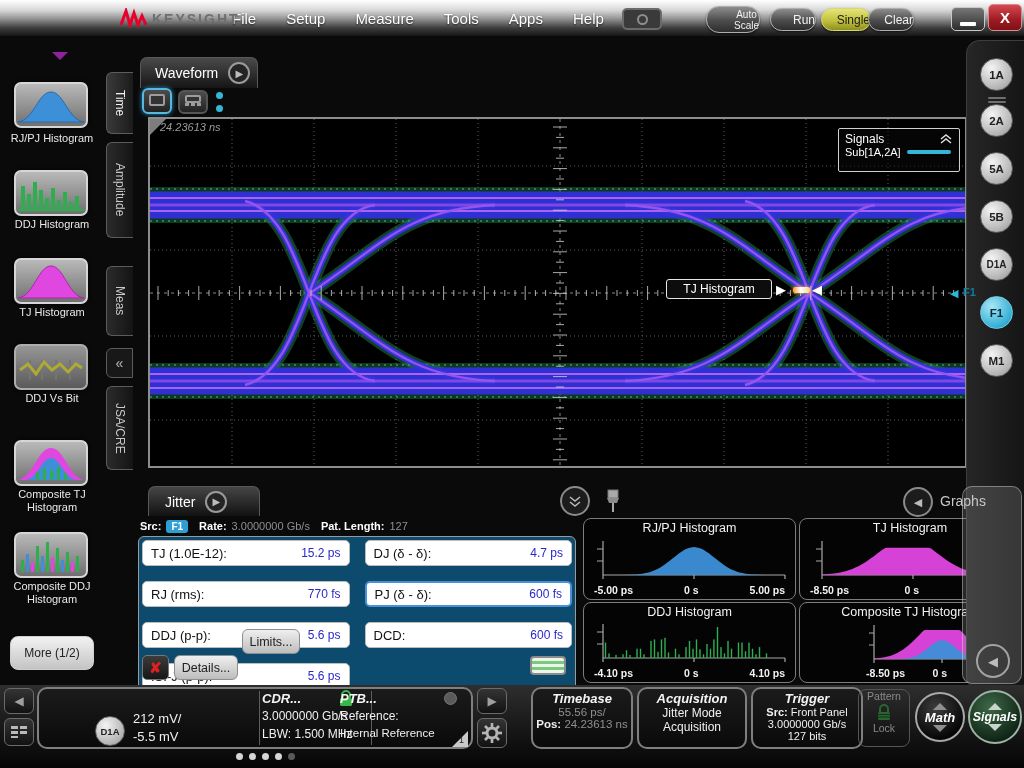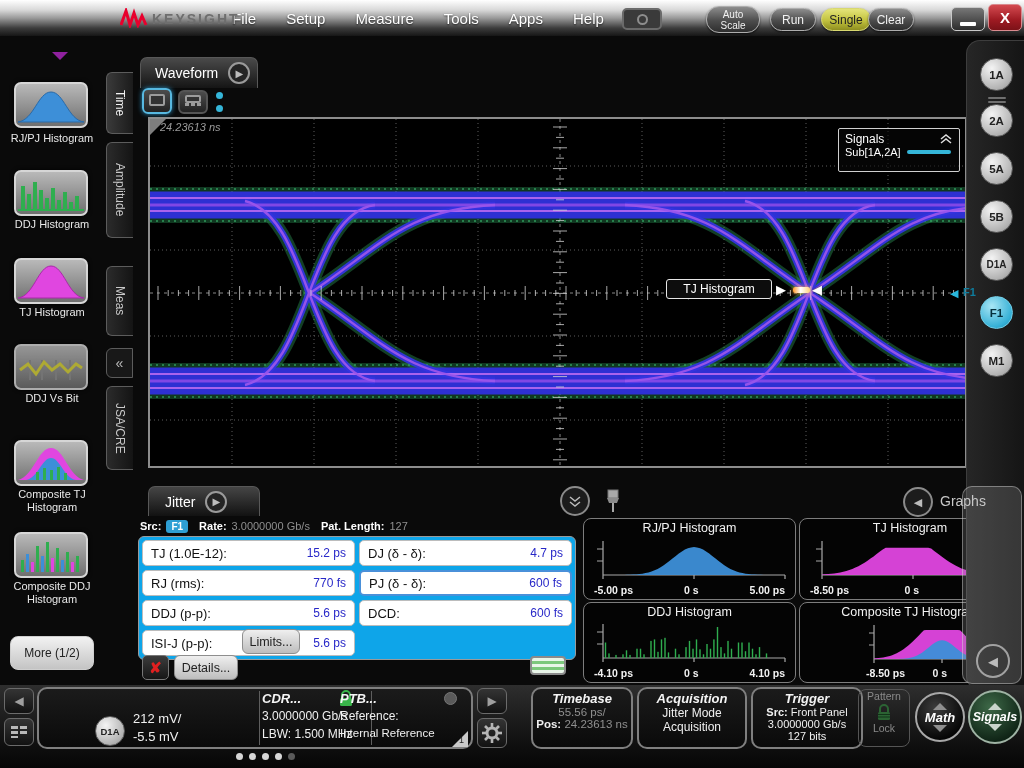--- a/index.html
+++ b/index.html
@@ -7,21 +7,21 @@
   .screen{position:relative;width:1024px;height:768px;background:#0a0a0a;overflow:hidden;}
   .abs{position:absolute;}
 
   
   .topbar{left:0;top:0;width:1024px;height:36px;
     background:linear-gradient(180deg,#ffffff 0%,#d8d8d8 28%,#9a9a9a 50%,#3c3c3c 78%,#161616 100%);}
   .menu{left:232px;top:0;height:36px;display:flex;align-items:center;gap:30px;}
   .menu span{color:#fff;font-size:15px;text-shadow:0 1px 2px rgba(0,0,0,.7);cursor:default;}
   .brandtxt{left:152px;top:11px;color:#6e6e6e;font-weight:bold;font-size:14px;letter-spacing:2px;}
   .pill{border-radius:13px;border:1px solid #aeaeae;background:linear-gradient(180deg,#8d8d8d,#4c4c4c 55%,#2e2e2e);
-    color:#f2f2f2;font-size:12px;display:flex;align-items:center;justify-content:center;text-align:center;
+    color:#f2f2f2;font-size:12px;display:flex;align-items:center;justify-content:flex-end;text-align:center;
     box-shadow:0 1px 2px rgba(0,0,0,.6);cursor:pointer;}
   .pill.yellow{background:linear-gradient(180deg,#e4e47a,#c2c23e 55%,#8f8f20);color:#222;border-color:#d8d870;}
   .pill .two{font-size:10px;line-height:11px;}
   .winbtn{border-radius:5px;display:flex;align-items:center;justify-content:center;color:#fff;font-weight:bold;}
   .minbtn{background:linear-gradient(180deg,#777,#2c2c2c);border:1px solid #c9c9c9;}
   .minbar{width:16px;height:4px;background:#fff;border-radius:1px;margin-top:10px;}
   .closebtn{background:linear-gradient(180deg,#d44a50,#9e1a22 60%,#7c1218);border:1px solid #d98a8e;font-size:15px;}
   .camera{border:2px solid #6a6a6a;border-radius:5px;background:#3a3a3a;display:flex;align-items:center;justify-content:center;}
   .camera i{display:block;width:11px;height:11px;border:2px solid #8e8e8e;border-radius:50%;}
 
@@ -91,22 +91,22 @@
   
   .jittertab{left:148px;top:486px;width:112px;height:30px;border:1px solid #585858;border-bottom:none;
     border-radius:7px 7px 0 0;background:linear-gradient(180deg,#454545,#121212);
     display:flex;align-items:center;gap:10px;padding-left:16px;color:#fff;font-size:14px;cursor:pointer;}
   .chevcircle{width:30px;height:30px;border-radius:50%;border:2px solid #8b8b8b;background:#1c1c1c;
     display:flex;align-items:center;justify-content:center;cursor:pointer;}
   .srcrow{color:#ddd;font-size:11px;display:flex;align-items:center;gap:5px;}
   .srcrow b{color:#fff;font-weight:bold;}
   .srcrow .dim{color:#8f8f8f;}
   .f1badge{background:#2e9fd4;color:#fff;font-weight:bold;font-size:10px;border-radius:3px;padding:1px 5px;}
-  .jtable{background:#0ea5e9;border:1px solid #9a9a9a;border-radius:6px;padding:3px;
-    display:grid;grid-template-columns:1fr 1fr;grid-auto-rows:26px;gap:4px;}
+  .jtable{background:#0c4a6e;border:1px solid #9a9a9a;border-radius:6px;padding:3px;
+    display:grid;grid-template-columns:1fr 1fr;grid-auto-rows:26px;gap:15px;}
   .jcell{background:#fff;border:1px solid #bcbcbc;border-radius:5px;display:flex;align-items:center;
     justify-content:space-between;padding:0 8px;cursor:pointer;}
   .jcell.sel{border:2px solid #4a90d9;}
   .jcell .lbl{color:#111;font-size:13px;}
   .jcell .val{color:#2828c8;font-size:12px;text-align:right;}
   .xbtn{border-radius:5px;border:1px solid #777;background:linear-gradient(180deg,#3c3c3c,#161616);
     color:#e02020;font-weight:bold;font-size:15px;display:flex;align-items:center;justify-content:center;cursor:pointer;}
   .graybtn{border-radius:6px;border:1px solid #8e8e8e;background:linear-gradient(180deg,#efefef,#bdbdbd);
     color:#222;font-size:12.5px;display:flex;align-items:center;justify-content:center;cursor:pointer;}
   .battery{border:2px solid #8b8b8b;border-radius:4px;background:repeating-linear-gradient(180deg,#e9f6e9 0 3px,#7cc87c 3px 6px);}

